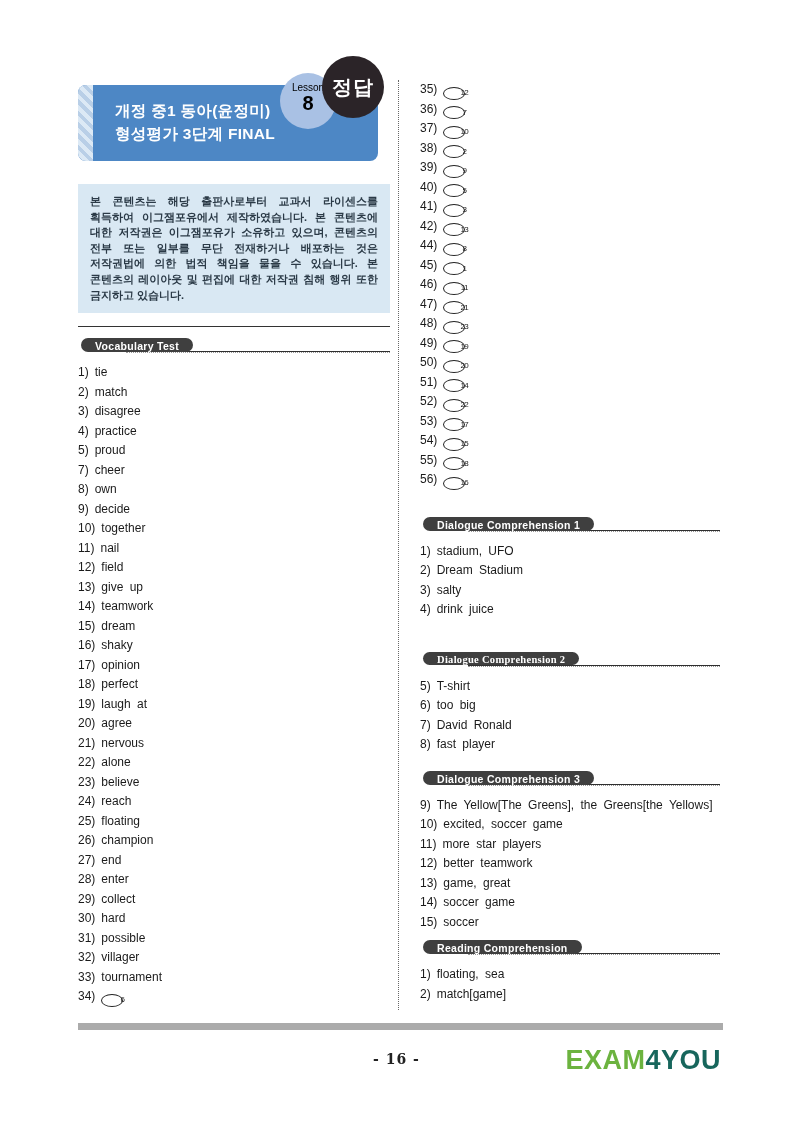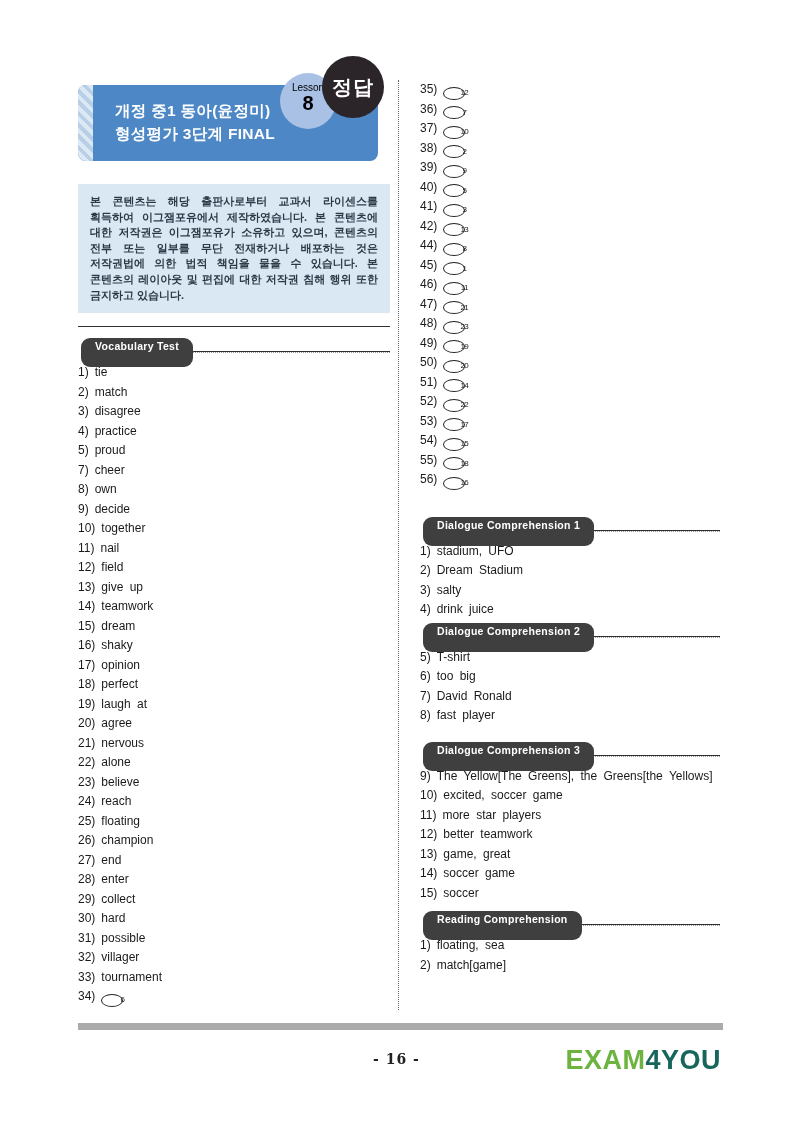--- a/index.html
+++ b/index.html
@@ -34,21 +34,21 @@
   .copyright { margin-top:99px; background:#d9e8f3; padding:10px 12px;
                font-size:11px; font-weight:bold; color:#2b3a47;
                line-height:15.6px; text-align:justify; word-break:keep-all; }
   .hr-line { margin-top:13px; border-top:1.6px solid #333333; height:0; }
 
   
   .section-header { position:relative; height:18px; margin-top:13px; }
   .section-rule { position:absolute; left:48px; right:0; bottom:3px; height:2px;
                   border-top:1.6px solid #2f2f2f; border-bottom:1px dotted #999999; }
   .section-badge { position:absolute; left:3px; top:0; background:#3f3f3f; color:#ffffff;
-                  border-radius:9px; padding:2px 14px 15px 14px; font-size:10.5px;
+                  border-radius:9px; padding:2px 14px 0 14px; font-size:10.5px;
                   font-weight:bold; letter-spacing:0.3px; white-space:nowrap; z-index:1; }
   .vocab-header { margin-top:11px; }
 
   
   .list { margin-top:7px; }
   .row { font-size:12px; line-height:19.5px; color:#1a1a1a; white-space:nowrap;
          word-spacing:3px; }
   .row .no { margin-right:6px; }
   .circ { display:inline-flex; align-items:center; justify-content:center;
           width:13px; height:13px; border:1px solid #222222; border-radius:50%;
@@ -336,21 +336,21 @@
 
         <div class="row">
           <span class="no">3)</span><span>salty</span>
         </div>
 
         <div class="row">
           <span class="no">4)</span><span>drink juice</span>
         </div>
       </div>
 
-    <div class="section-header" style="margin-top:3px;">
+    <div class="section-header" style="margin-top:32px;font-family:Liberation Serif, serif;">
       <span class="section-rule"></span>
       <span class="section-badge">Dialogue Comprehension 2</span>
     </div>
     <div class="list">
 
         <div class="row">
           <span class="no">5)</span><span>T-shirt</span>
         </div>
 
         <div class="row">

